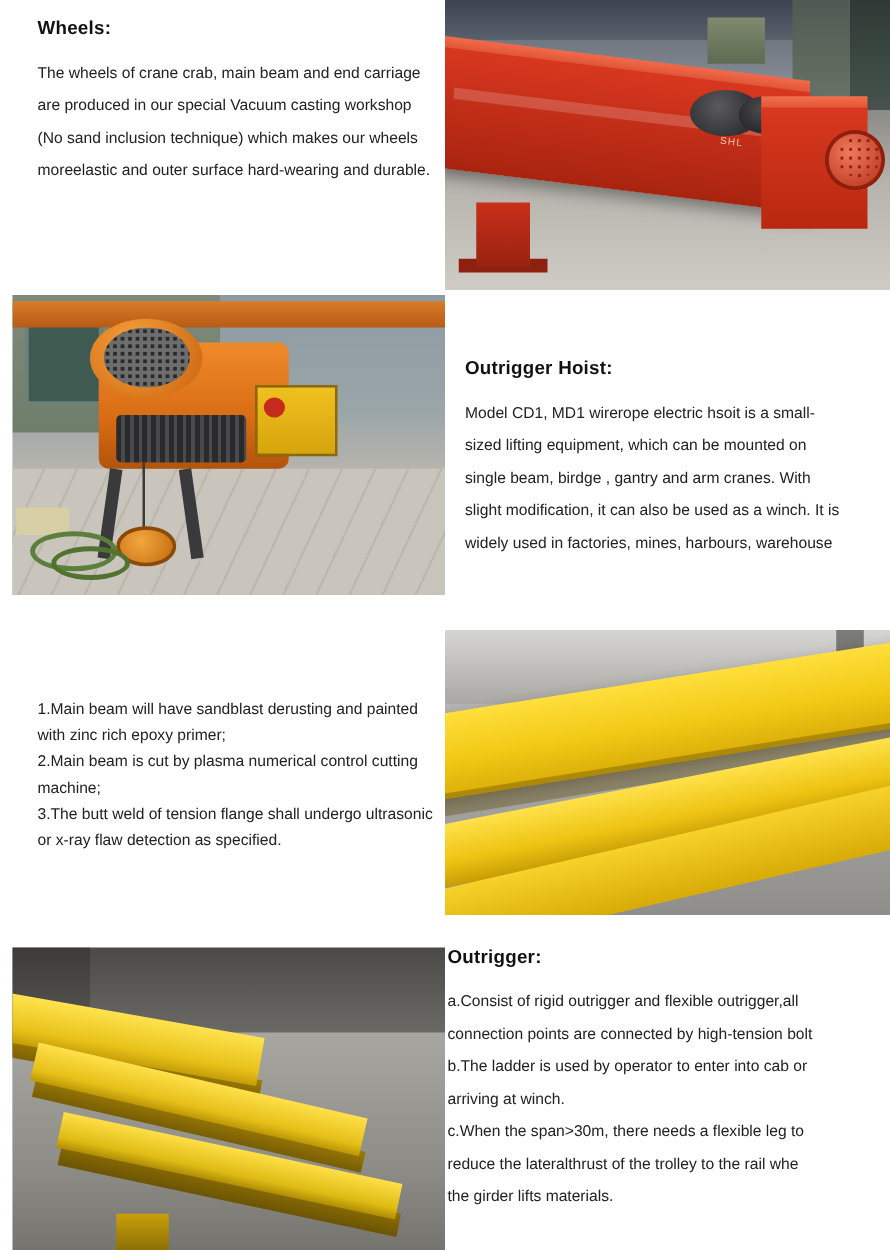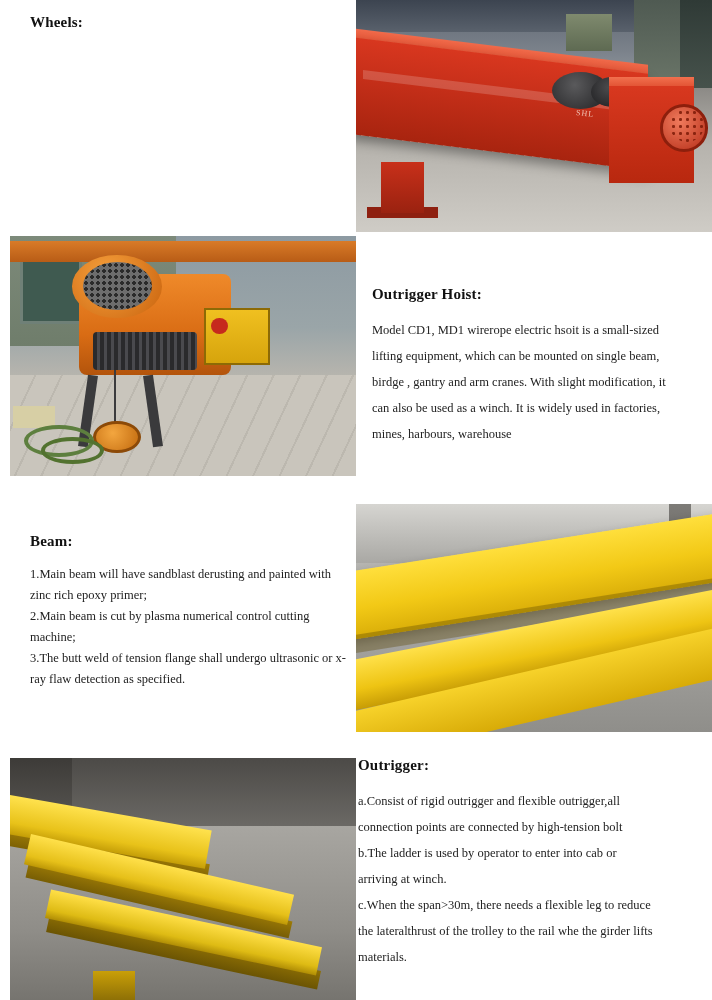--- a/index.html
+++ b/index.html
@@ -12,21 +12,20 @@
     height: 1000px;
     font-family: "Liberation Sans", sans-serif;
     color: #1a1a1a;
     position: relative;
     overflow: hidden;
   }
   .page {
     position: relative;
     width: 684px;
     height: 1000px;
-    font-family: Liberation Serif, serif;
   }
   .txt-block {
     position: absolute;
     box-sizing: border-box;
   }
   .heading {
     font-size: 15px;
     font-weight: bold;
     color: #111111;
     margin: 0 0 14px 0;
@@ -34,20 +33,21 @@
   }
   .para {
     font-size: 12.5px;
     line-height: 26px;
     color: #222222;
     margin: 0;
     white-space: pre-line;
   }
   .para.tight {
     line-height: 21px;
+    margin-top: 24px;
   }
   .photo {
     position: absolute;
     overflow: hidden;
     background: #bbb;
   }
   .photo .inner {
     position: absolute;
     inset: 0;
   }
@@ -369,20 +369,21 @@
     background: linear-gradient(180deg,#3d3b38 0%, #5f5d59 100%);
   }
 </style>
 </head>
 <body>
 
 <div class="page">
 
   <div class="txt-block" style="left:30px; top:14px; width:320px;">
     <div class="heading">Wheels:</div>
+    <p class="para">The wheels of crane crab, main beam and end carriage are produced in our special Vacuum casting workshop (No sand inclusion technique) which makes our wheels moreelastic and outer surface hard-wearing and durable.</p>
   </div>
 
   <div class="photo p1" style="left:356px; top:0px; width:356px; height:232px;">
     <div class="inner">
       <div class="sky"></div>
       <div class="roof"></div>
       <div class="wallR"></div>
       <div class="wallR2"></div>
       <div class="crate"></div>
       <div class="ground"></div>
@@ -423,21 +424,20 @@
       <div class="cable2"></div>
     </div>
   </div>
 
   <div class="txt-block" style="left:372px; top:286px; width:300px;">
     <div class="heading">Outrigger Hoist:</div>
     <p class="para">Model CD1, MD1 wirerope electric hsoit is a small-sized lifting equipment, which can be mounted on single beam, birdge , gantry and arm cranes. With slight modification, it can also be used as a winch. It is widely used in factories, mines, harbours, warehouse</p>
   </div>
 
   <div class="txt-block" style="left:30px; top:533px; width:320px;">
-    <div class="heading">Beam:</div>
     <p class="para tight">1.Main beam will have sandblast derusting and painted with zinc rich epoxy primer;
 2.Main beam is cut by plasma numerical control cutting machine;
 3.The butt weld of tension flange shall undergo ultrasonic or x-ray flaw detection as specified.</p>
   </div>
 
   <div class="photo p3" style="left:356px; top:504px; width:356px; height:228px;">
     <div class="inner">
       <div class="bg"></div>
       <div class="wallTop"></div>
       <div class="post"></div>

